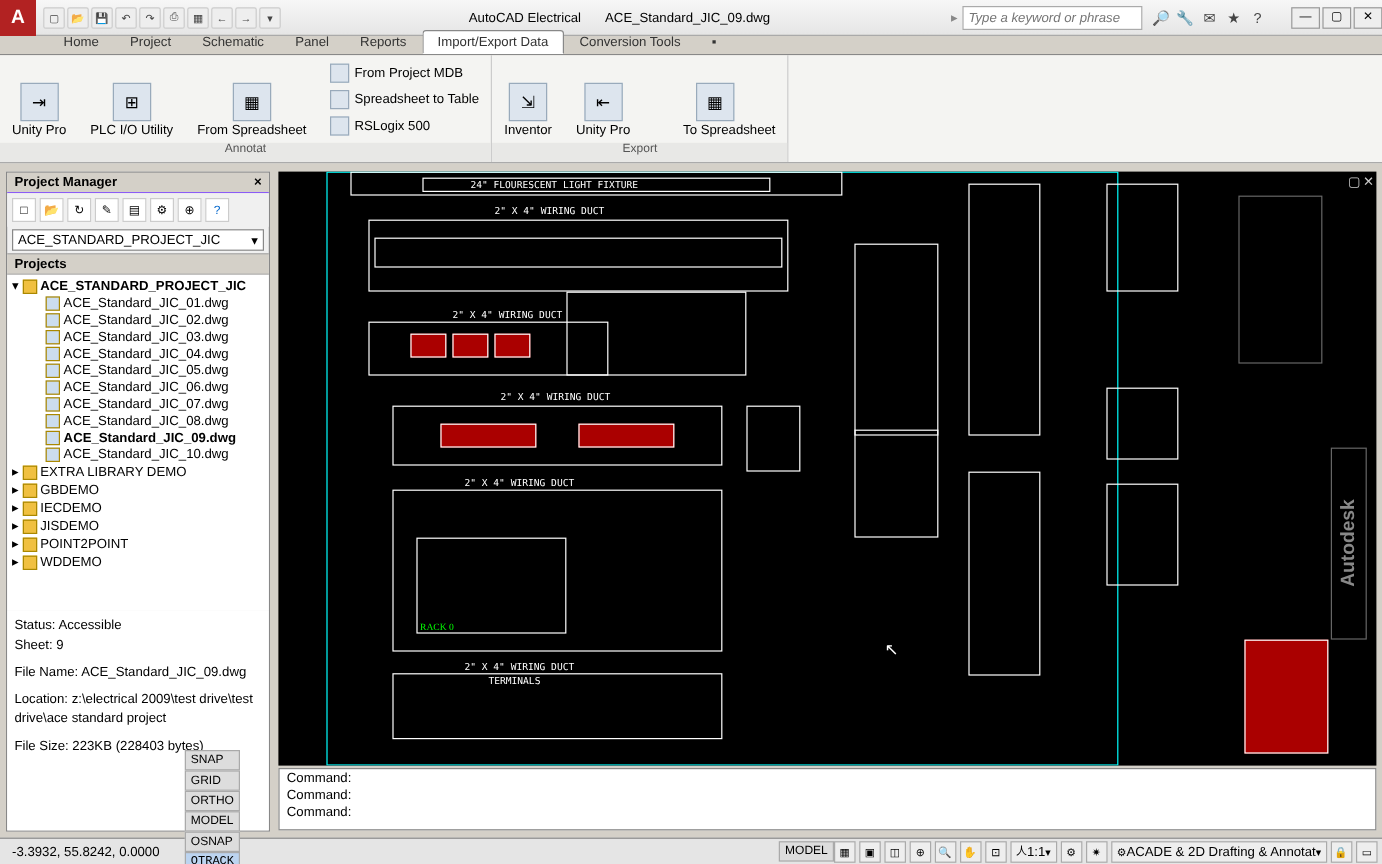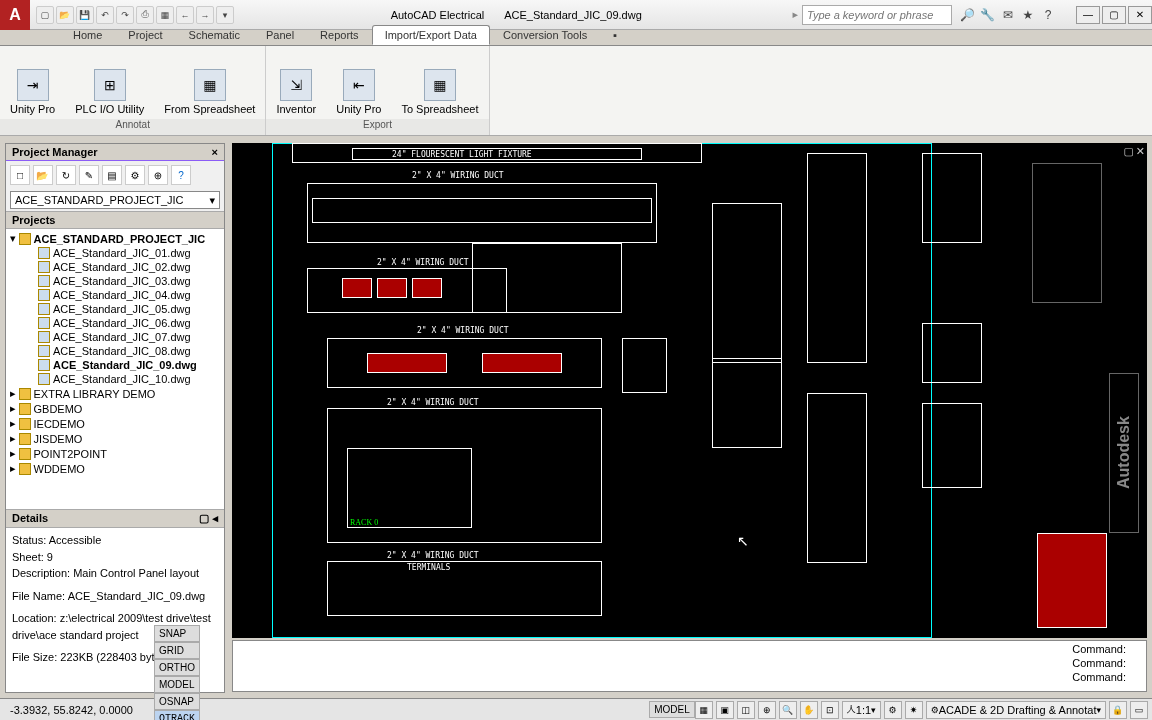--- a/index.html
+++ b/index.html
@@ -11,21 +11,21 @@
 .qat { display: flex; gap: 2px; padding: 0 6px; }
 .qat-btn { width: 18px; height: 18px; background: #eee; border: 1px solid #ccc; border-radius: 2px; display: flex; align-items: center; justify-content: center; font-size: 9px; color: #444; cursor: pointer; }
 .title-text { flex: 1; text-align: center; display: flex; gap: 20px; justify-content: center; font-size: 12px; }
 .search-box { width: 150px; height: 20px; border: 1px solid #aaa; background: #fff; padding: 0 4px; font-style: italic; color: #888; font-size: 11px; }
 .help-icons { display: flex; gap: 4px; padding: 0 8px; }
 .help-icons span { width: 16px; height: 16px; display: flex; align-items: center; justify-content: center; font-size: 12px; color: #444; cursor: pointer; }
 .win-btns { display: flex; margin-left: 10px; }
 .win-btn { width: 24px; height: 18px; border: 1px solid #999; background: #eee; text-align: center; font-size: 10px; line-height: 16px; cursor: pointer; margin-left: 2px; }
 
 
-.tabs { height: 16px; background: #d4d0c8; display: flex; align-items: flex-end; padding-left: 60px; border-bottom: 1px solid #888; }
+.tabs { height: 16px; background: #d4d0c8; display: flex; align-items: flex-end; padding-left: 40px; border-bottom: 1px solid #888; }
 .tab { padding: 3px 12px; font-size: 11px; color: #333; cursor: pointer; border: 1px solid transparent; }
 .tab.active { background: #fff; border: 1px solid #888; border-bottom: 1px solid #fff; border-radius: 3px 3px 0 0; }
 
 
 .ribbon { height: 90px; background: #f4f4f2; display: flex; border-bottom: 1px solid #aaa; }
 .ribbon-group { border-right: 1px solid #ccc; display: flex; flex-direction: column; }
 .ribbon-row { display: flex; flex: 1; }
 .ribbon-btn { display: flex; flex-direction: column; align-items: center; justify-content: flex-end; padding: 4px 10px; cursor: pointer; gap: 2px; }
 .ribbon-btn .ico { width: 32px; height: 32px; background: #dde5ee; border: 1px solid #99aabb; display: flex; align-items: center; justify-content: center; font-size: 14px; }
 .ribbon-btn-sm { display: flex; align-items: center; gap: 4px; padding: 2px 6px; cursor: pointer; }
@@ -51,21 +51,21 @@
 
 .canvas-wrap { position: absolute; top: 143px; left: 232px; right: 5px; height: 495px; background: #000; }
 .canvas { width: 100%; height: 100%; position: relative; overflow: hidden; }
 .dwg-border { position: absolute; border: 1px solid #0ff; }
 .dwg-text { position: absolute; color: #fff; font-size: 8px; font-family: monospace; white-space: nowrap; }
 .dwg-text.green { color: #0f0; }
 .dwg-box { position: absolute; border: 1px solid #fff; }
 .dwg-redbox { position: absolute; background: #a00; border: 1px solid #fff; }
 
 
-.cmdline { position: absolute; top: 640px; left: 232px; right: 5px; height: 52px; background: #fff; border: 1px solid #888; padding: 2px 20px; font-family: monospace; font-size: 11px; text-align: right; }
+.cmdline { position: absolute; top: 640px; left: 232px; right: 5px; height: 52px; background: #fff; border: 1px solid #888; padding: 2px 6px; font-family: monospace; font-size: 11px; }
 .cmd-row { height: 14px; }
 
 
 .statusbar { position: absolute; bottom: 0; left: 0; right: 0; height: 22px; background: #e5e5e5; border-top: 1px solid #888; display: flex; align-items: center; padding: 0 4px; font-size: 11px; }
 .sb-coords { width: 150px; padding: 0 6px; }
 .sb-toggles { display: flex; gap: 0; flex-direction: column; }
 .sb-tog { padding: 2px 4px; border: 1px solid #aaa; background: #ddd; font-size: 10px; cursor: pointer; }
 .sb-tog.on { background: #bcd4f0; font-family: Liberation Mono, monospace; }
 .sb-right { margin-left: auto; display: flex; gap: 3px; align-items: center; }
 .sb-ico { width: 18px; height: 18px; border: 1px solid #aaa; background: #eee; font-size: 9px; display: flex; align-items: center; justify-content: center; cursor: pointer; }
@@ -128,36 +128,50 @@
         <span>Unity Pro</span>
       </div>
       <div class="ribbon-btn">
         <div class="ico">⊞</div>
         <span>PLC I/O Utility</span>
       </div>
       <div class="ribbon-btn">
         <div class="ico">▦</div>
         <span style="white-space:pre-line;text-align:center;">From Spreadsheet</span>
       </div>
+      <div class="ribbon-col">
+        <div class="ribbon-btn-sm">
+            <div class="ico-sm"></div>
+            <span>From Project MDB</span>
+          </div>
+        <div class="ribbon-btn-sm">
+            <div class="ico-sm"></div>
+            <span>Spreadsheet to Table</span>
+          </div>
+        <div class="ribbon-btn-sm">
+            <div class="ico-sm"></div>
+            <span>RSLogix 500</span>
+          </div>
+      </div>
     </div>
     <div class="ribbon-label">Annotat</div>
   </div>
   <div class="ribbon-group">
     <div class="ribbon-row">
       <div class="ribbon-btn">
         <div class="ico">⇲</div>
         <span>Inventor</span>
       </div>
       <div class="ribbon-btn">
         <div class="ico">⇤</div>
         <span>Unity Pro</span>
       </div>
       <div class="ribbon-btn">
         <div class="ico">▦</div>
-        <span style="white-space:pre-line;text-align:center;">To Spreadsheet</span>
+        <span style="white-space:pre-line;text-align:center;margin-left:24px;">To Spreadsheet</span>
       </div>
     </div>
     <div class="ribbon-label">Export</div>
   </div>
 </div>
 
 <div class="pm-panel">
   <div class="pm-title">
     <span>Project Manager</span>
     <span>×</span>
@@ -251,28 +265,23 @@
           <span class="tree-ico"></span>
           <span>POINT2POINT</span>
         </div>
         <div class="tree-item">
           <span>▸</span>
           <span class="tree-ico"></span>
           <span>WDDEMO</span>
         </div>
       </div>
   </div>
-  <div class="details-hdr">
-    <span>Details</span>
-    <span>▢ ◂</span>
-  </div>
   <div class="details">
     <div>Status: Accessible</div>
     <div>Sheet: 9</div>
-    <div>Description: Main Control Panel layout</div>
     <div style="height:6px"></div>
     <div>File Name: ACE_Standard_JIC_09.dwg</div>
     <div style="height:6px"></div>
     <div>Location: z:\electrical 2009\test drive\test drive\ace standard project</div>
     <div style="height:6px"></div>
     <div>File Size: 223KB (228403 bytes)</div>
   </div>
 </div>
 
 <div class="canvas-wrap">

